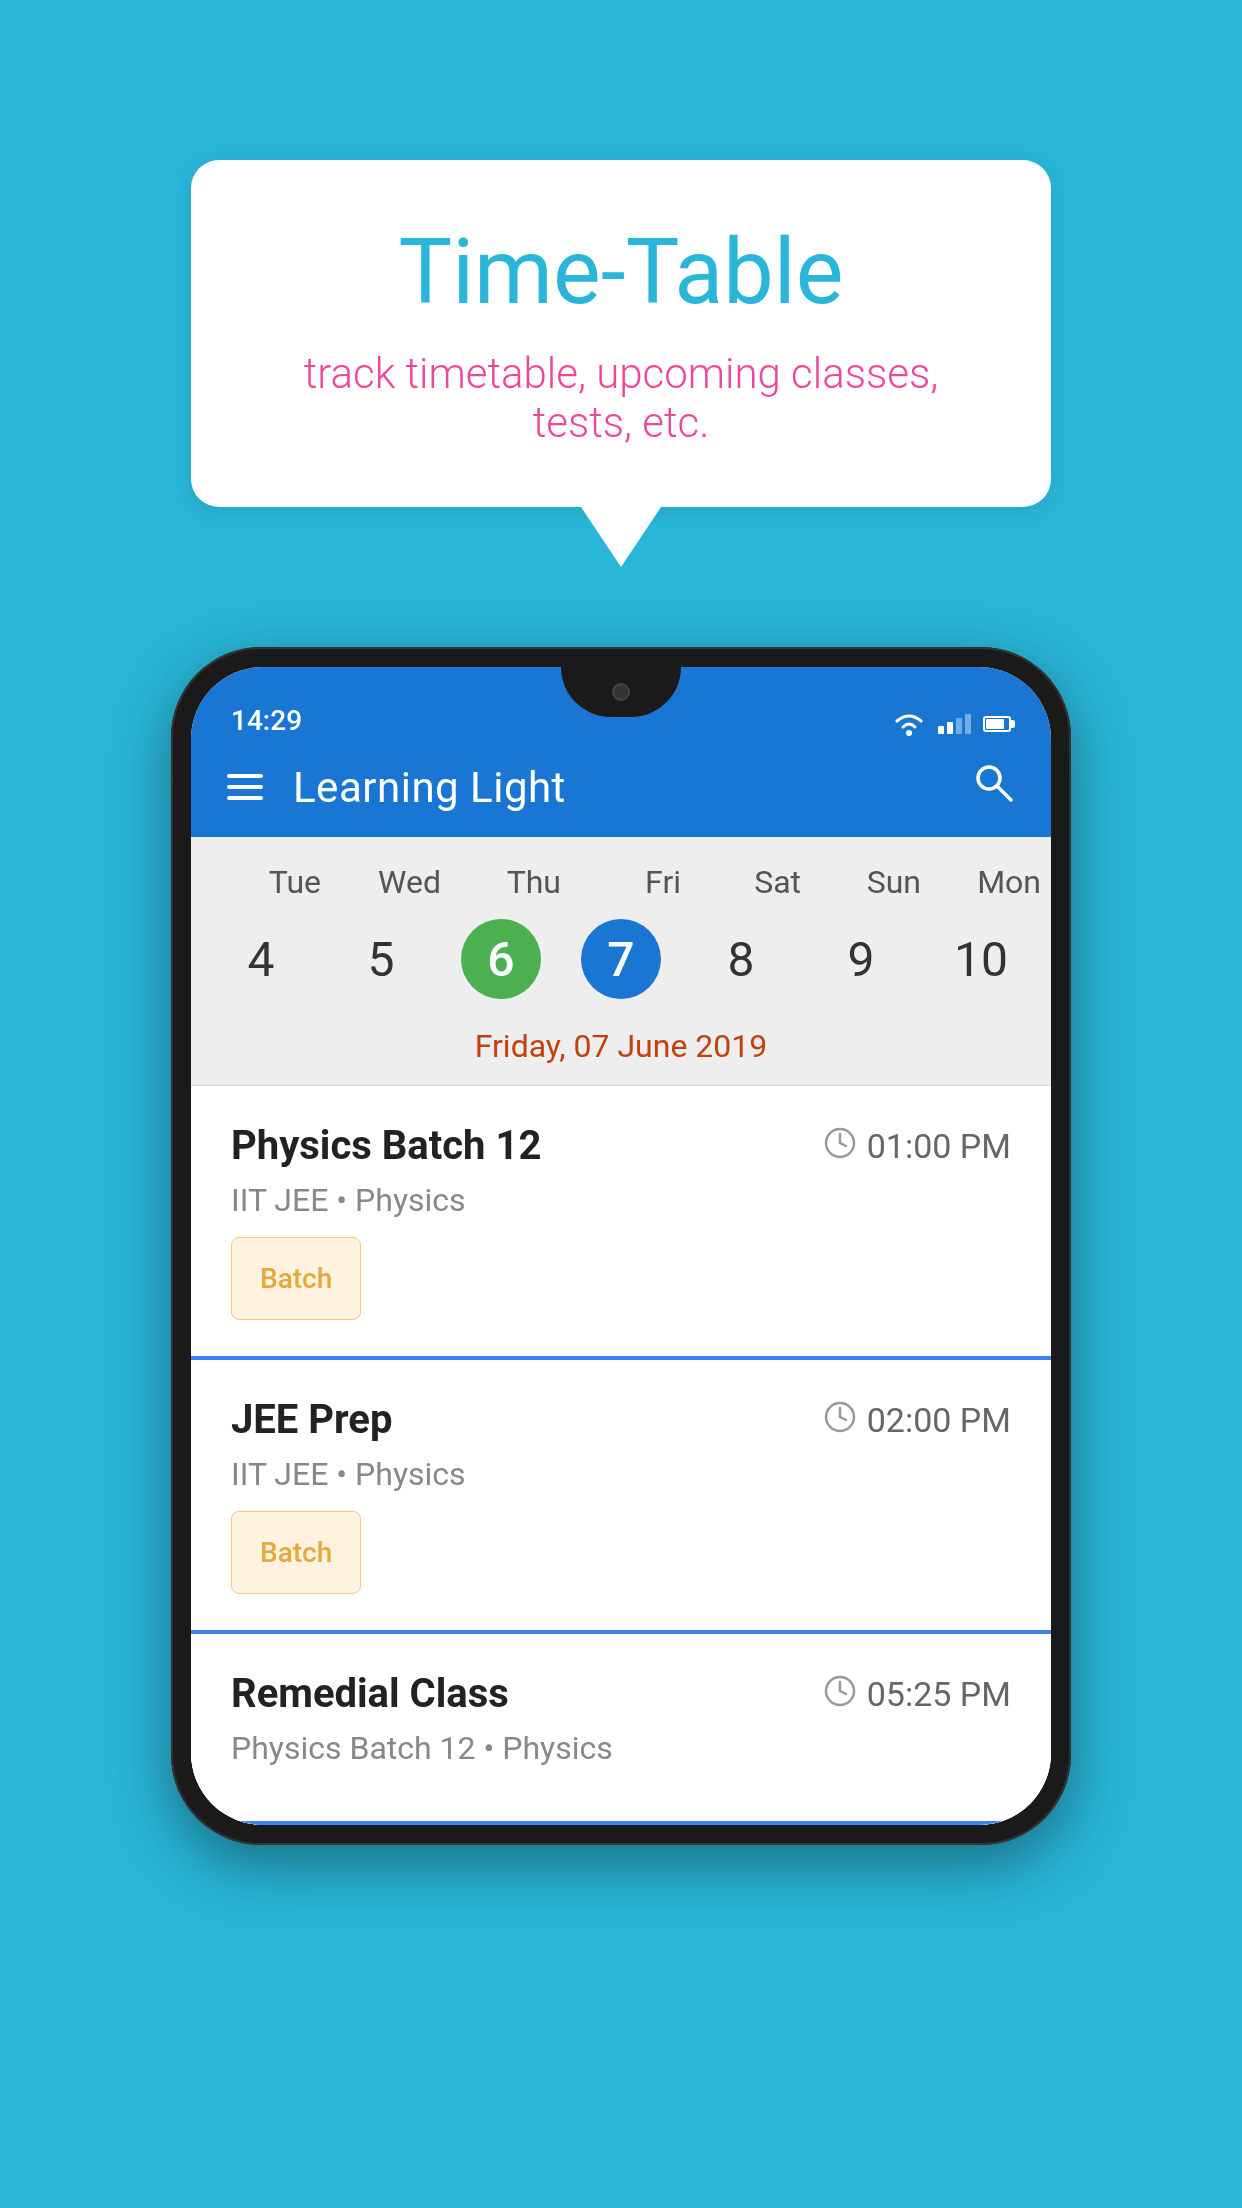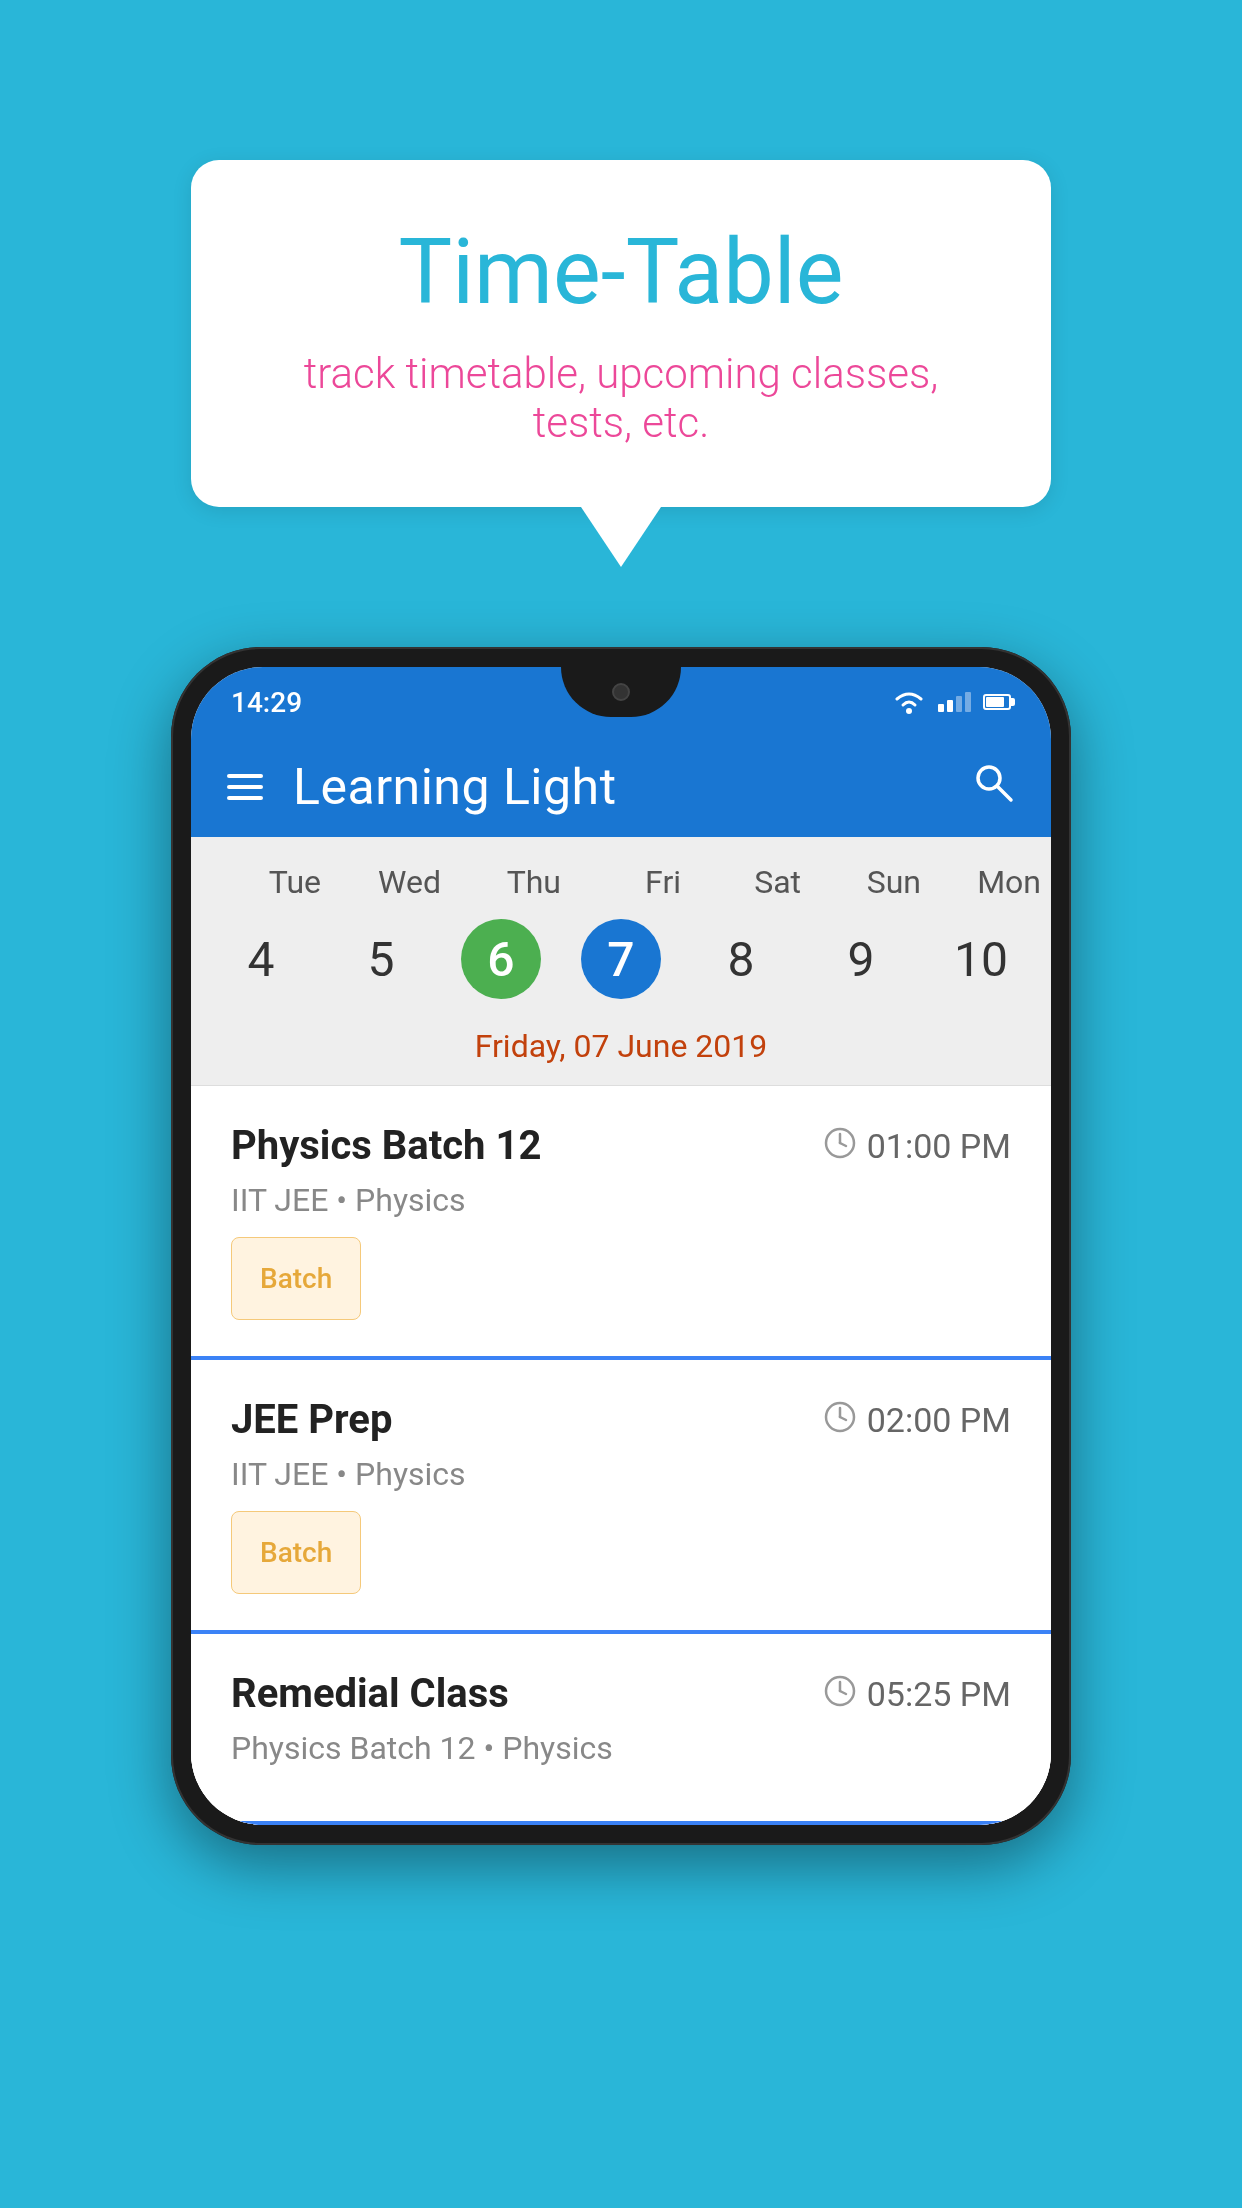--- a/index.html
+++ b/index.html
@@ -77,21 +77,21 @@
       border-radius: 72px;
       overflow: hidden;
       position: relative;
     }
 
     
     .phone-notch-bar {
       background: #1976D2;
       height: 70px;
       display: flex;
-      align-items: center;
+      align-items: flex-end;
       justify-content: space-between;
       padding: 0 40px;
       position: relative;
     }
 
     .notch-cutout {
       position: absolute;
       top: 0;
       left: 50%;
       transform: translateX(-50%);
@@ -144,21 +144,21 @@
     .menu-line {
       width: 36px;
       height: 4px;
       background: white;
       border-radius: 2px;
     }
 
     .app-title {
       flex: 1;
       color: white;
-      font-size: 50px;
+      font-size: 42px;
       font-weight: 400;
       letter-spacing: 0.5px;
     }
 
     .search-icon {
       color: white;
       font-size: 40px;
       cursor: pointer;
     }
 

